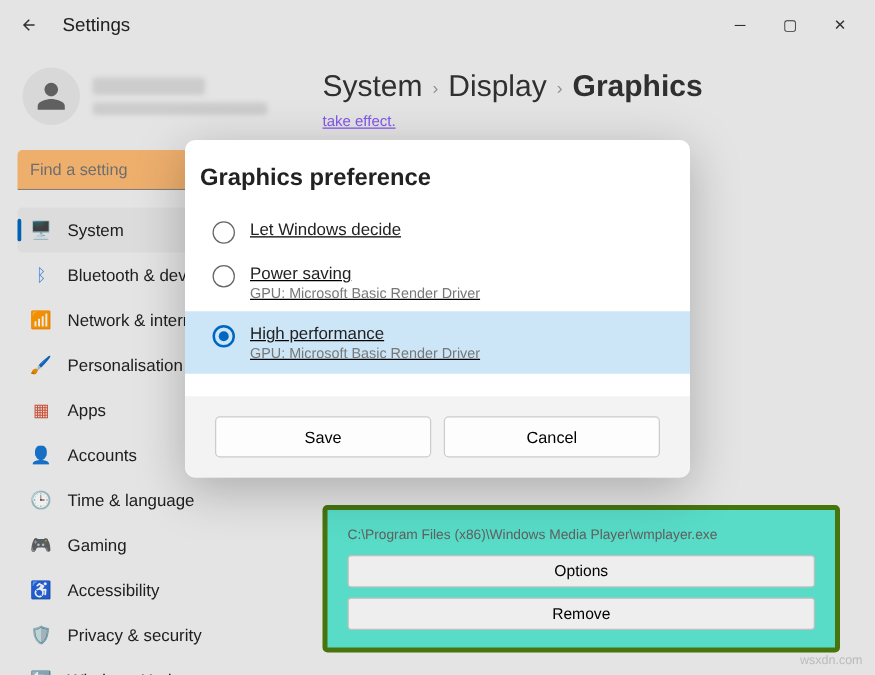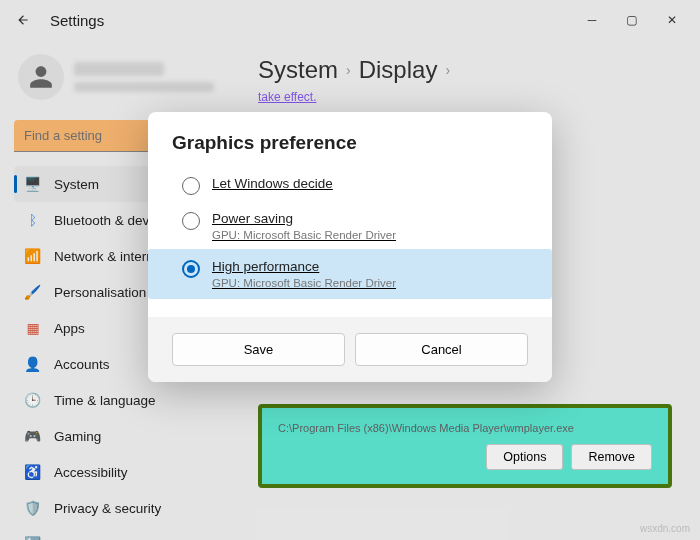--- a/index.html
+++ b/index.html
@@ -22,25 +22,25 @@
     .nav-item.active { background: #eaeaea; }
     .nav-item.active::before { content: ""; position: absolute; left: 0; top: 9px; bottom: 9px; width: 3px; background: #0067c0; border-radius: 2px; }
     .nav-icon { width: 18px; height: 18px; display: flex; align-items: center; justify-content: center; font-size: 14px; }
     .main { flex: 1; padding: 16px 28px; }
     .breadcrumb { font-size: 24px; color: #333; display: flex; align-items: center; gap: 8px; flex-wrap: wrap; }
     .bc-sep { color: #999; font-size: 14px; }
     .bc-bold { font-weight: 600; }
     .truncated { font-size: 12px; color: #8b5cf6; margin-top: 6px; text-decoration: underline; }
     .app-card { margin-top: 300px; background: #5eead4; border: 4px solid #4d7c0f; border-radius: 4px; padding: 14px 16px; display: flex; flex-direction: column; gap: 10px; }
     .app-path { font-size: 11px; color: #666; }
-    .app-actions { display: flex; gap: 8px; justify-content: flex-end; }
+    .app-actions { display: flex; gap: 8px; justify-content: flex-end; flex-direction: column; }
     .btn-small { background: #fdfdfd; border: 1px solid #ccc; border-radius: 3px; padding: 5px 16px; font-size: 12.5px; cursor: pointer; }
     .overlay { position: absolute; inset: 0; background: rgba(0,0,0,0.06); display: flex; justify-content: center; align-items: flex-start; padding-top: 112px; }
     .dialog { width: 404px; background: #fff; border-radius: 8px; box-shadow: 0 10px 40px rgba(0,0,0,0.25); overflow: hidden; }
-    .dialog-body { padding: 20px 24px 18px; }
+    .dialog-body { padding: 20px 12px 18px; }
     .dialog-title { font-size: 19px; font-weight: 600; color: #222; margin-bottom: 14px; }
     .dialog-question { font-size: 13px; color: #333; margin-bottom: 14px; }
     .radio-row { display: flex; align-items: flex-start; gap: 12px; padding: 8px 10px; border-radius: 3px; text-decoration: underline; }
     .radio-row.selected { background: #cce6f7; margin: 0 -24px; padding: 10px 34px; }
     .radio-outer { width: 18px; height: 18px; border: 1.5px solid #666; border-radius: 50%; flex-shrink: 0; margin-top: 1px; position: relative; }
     .radio-row.selected .radio-outer { border-color: #0067c0; border-width: 2px; }
     .radio-row.selected .radio-outer::after { content: ""; position: absolute; inset: 3px; background: #0067c0; border-radius: 50%; }
     .radio-label { font-size: 13.5px; color: #222; }
     .radio-sub { font-size: 11.5px; color: #777; margin-top: 3px; }
     .dialog-footer { background: #f3f3f3; padding: 16px 24px; display: flex; gap: 10px; }
@@ -125,20 +125,21 @@
         </div>
       </div>
   </div>
 
   <div class="main">
     <div class="breadcrumb">
       <span>System</span>
       <span class="bc-sep">›</span>
       <span>Display</span>
       <span class="bc-sep">›</span>
+      <span class="bc-bold">Graphics</span>
     </div>
     <div class="truncated">take effect.</div>
 
     <div class="app-card">
       <div class="app-path">C:\Program Files (x86)\Windows Media Player\wmplayer.exe</div>
       <div class="app-actions">
         <button class="btn-small">Options</button>
         <button class="btn-small">Remove</button>
       </div>
     </div>

